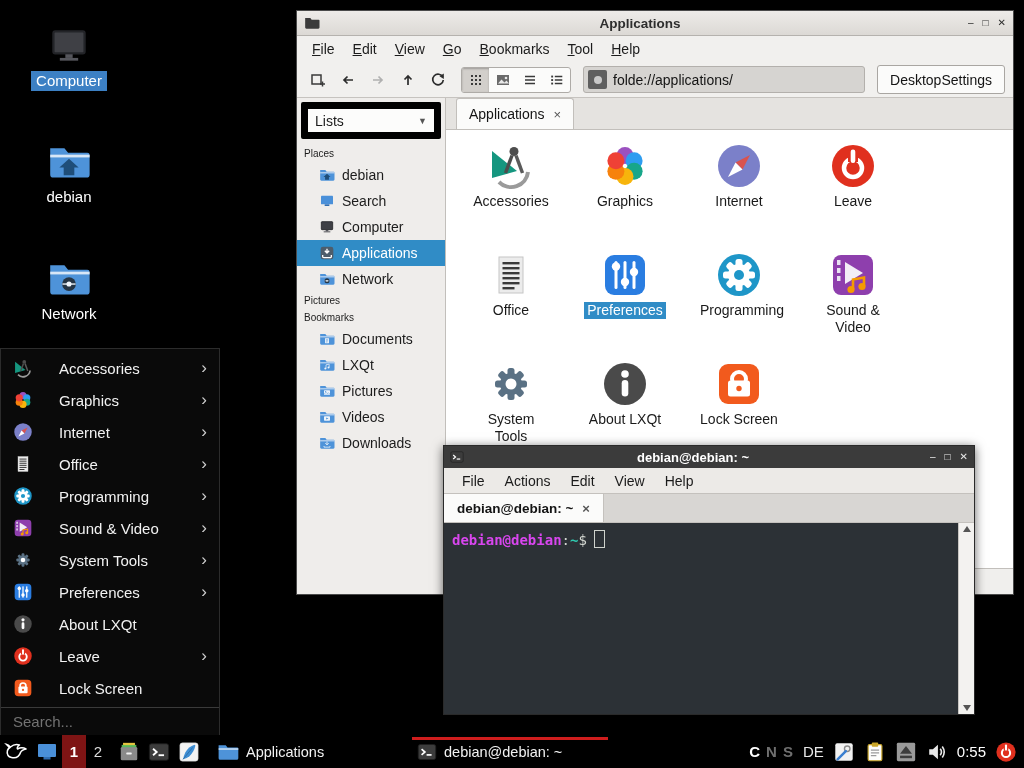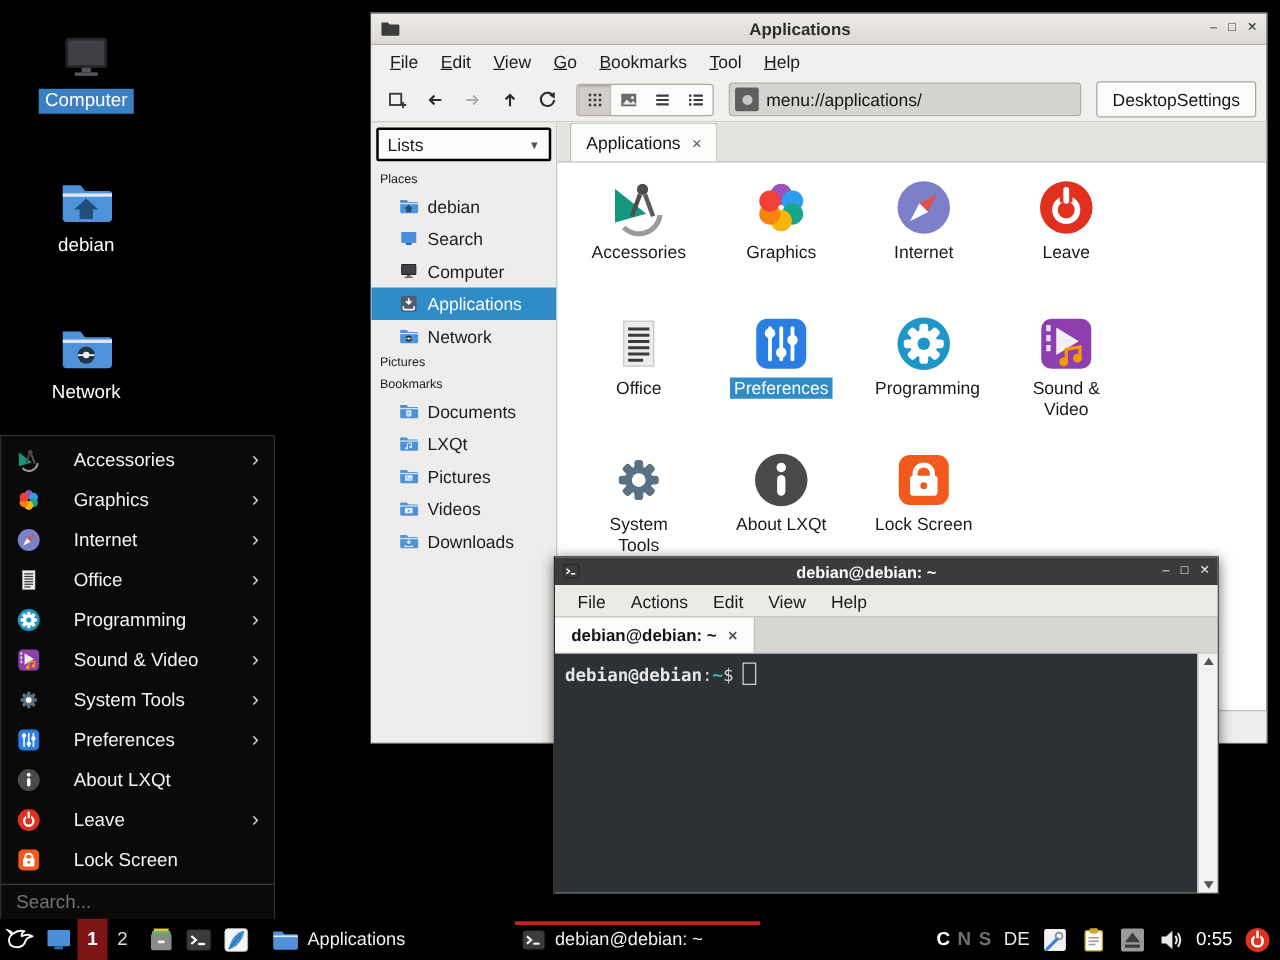--- a/index.html
+++ b/index.html
@@ -36,21 +36,21 @@
   .viewgroup .tbtn.pressed{background:#d2cfcb;box-shadow:inset 0 1px 2px rgba(0,0,0,.25);}
   .addressbar{flex:1;height:25px;background:#d6d4d1;border:1px solid #b3b0ac;border-radius:3px;
               display:flex;align-items:center;gap:6px;padding:0 4px;margin:0 2px;}
   .addr-chip{width:19px;height:19px;background:#5f5f5f;border-radius:2px;display:flex;align-items:center;justify-content:center;}
   .addr-chip::after{content:'';width:8px;height:8px;border-radius:50%;background:#c9c9c9;}
   .addr-text{font-size:14px;color:#141414;white-space:nowrap;}
   .ds-btn{height:27px;background:#fbfbfa;border:1px solid #a9a6a2;border-radius:3px;padding:0 12px;
           font-size:14px;color:#141414;display:flex;align-items:center;margin-left:6px;}
   .fm-body{flex:1;display:flex;min-height:0;}
   .fm-sidebar{width:148px;background:#efedeb;border-right:1px solid #c2bfbb;padding-top:3px;overflow:hidden;}
-  .lists-combo{margin:1px 4px 6px 4px;height:23px;background:#fcfcfb;border:2px solid #000000;border-radius:2px;
+  .lists-combo{margin:1px 4px 6px 4px;height:23px;background:#fcfcfb;border:7px solid #000000;border-radius:2px;
                display:flex;align-items:center;justify-content:space-between;padding:0 7px;font-size:14px;color:#1c1c1c;}
   .combo-arrow{font-size:9px;color:#555;}
   .side-section{font-size:10px;color:#1c1c1c;padding:3px 2px 3px 7px;}
   .side-item{display:flex;align-items:center;gap:7px;height:26px;padding-left:22px;font-size:14px;color:#1c1c1c;}
   .side-item.sel{background:#308cc6;color:#fff;}
   .fm-main{flex:1;display:flex;flex-direction:column;background:#fff;min-width:0;}
   .fm-tabbar{height:31px;background:#e5e3e0;border-bottom:1px solid #c2bfbb;display:flex;align-items:flex-end;padding-left:10px;}
   .fm-tab{height:30px;background:#fbfbfa;border:1px solid #c2bfbb;border-bottom:none;border-radius:3px 3px 0 0;
           padding:0 12px;font-size:14px;color:#141414;display:flex;align-items:center;gap:9px;}
   .tab-close{color:#555;font-size:13px;}
@@ -67,21 +67,21 @@
   .term-titlebar{height:22px;background:#3b3b3b;display:flex;align-items:center;padding:0 6px;}
   .term-title{flex:1;text-align:center;font-weight:bold;font-size:13px;color:#fff;}
   .term-titlebar .winbtn{color:#e8e8e8;}
   .term-menubar{height:25px;background:#eceae7;display:flex;align-items:center;padding-left:8px;font-size:14px;color:#1a1a1a;}
   .term-menubar .mi{padding:3px 10px;}
   .term-tabbar{height:28px;background:#d8d6d3;border-top:1px solid #c4c1bd;border-bottom:1px solid #c4c1bd;display:flex;}
   .term-tab{background:#fbfbfa;border-right:1px solid #c4c1bd;padding:0 13px;display:flex;align-items:center;gap:9px;
             font-weight:bold;font-size:13.5px;color:#141414;}
   .term-body{flex:1;display:flex;min-height:0;}
   .term-screen{flex:1;background:#2c3136;padding:7px 0 0 8px;font-family:"DejaVu Sans Mono",monospace;font-size:14px;}
-  .p-user{color:#e5e5e5;font-weight:bold;}
+  .p-user{color:#d946ef;font-weight:bold;}
   .p-sep{color:#d4d8d2;}
   .p-path{color:#2fc9af;font-weight:bold;}
   .p-sym{color:#d4d8d2;}
   .cursor{display:inline-block;width:9px;height:16px;border:1.5px solid #cfd3cd;vertical-align:-3px;margin-left:7px;}
   .term-scroll{width:15px;background:#f3f2f0;border-left:1px solid #c9c6c2;display:flex;flex-direction:column;
                justify-content:space-between;align-items:center;padding:3px 0;}
   .tri-up{width:0;height:0;border-left:4px solid transparent;border-right:4px solid transparent;border-bottom:6px solid #555;}
   .tri-down{width:0;height:0;border-left:4px solid transparent;border-right:4px solid transparent;border-top:6px solid #555;}
 
   
@@ -248,21 +248,21 @@
                 <rect x="2.2" y="3.6" width="1.9" height="1.9"></rect>
                 <rect x="2.2" y="7.1" width="1.9" height="1.9"></rect>
                 <rect x="2.2" y="10.6" width="1.9" height="1.9"></rect>
               </g>
             </svg>
           </span>
         </span>
     </span>
     <span class="addressbar">
       <span class="addr-chip"></span>
-      <span class="addr-text">menu://applications/</span>
+      <span class="addr-text">folde://applications/</span>
     </span>
     <span class="ds-btn">DesktopSettings</span>
   </div>
   <div class="fm-body">
     <div class="fm-sidebar">
       <div class="lists-combo">
         <span>Lists</span>
         <span class="combo-arrow">▼</span>
       </div>
       <div class="side-section">Places</div>

